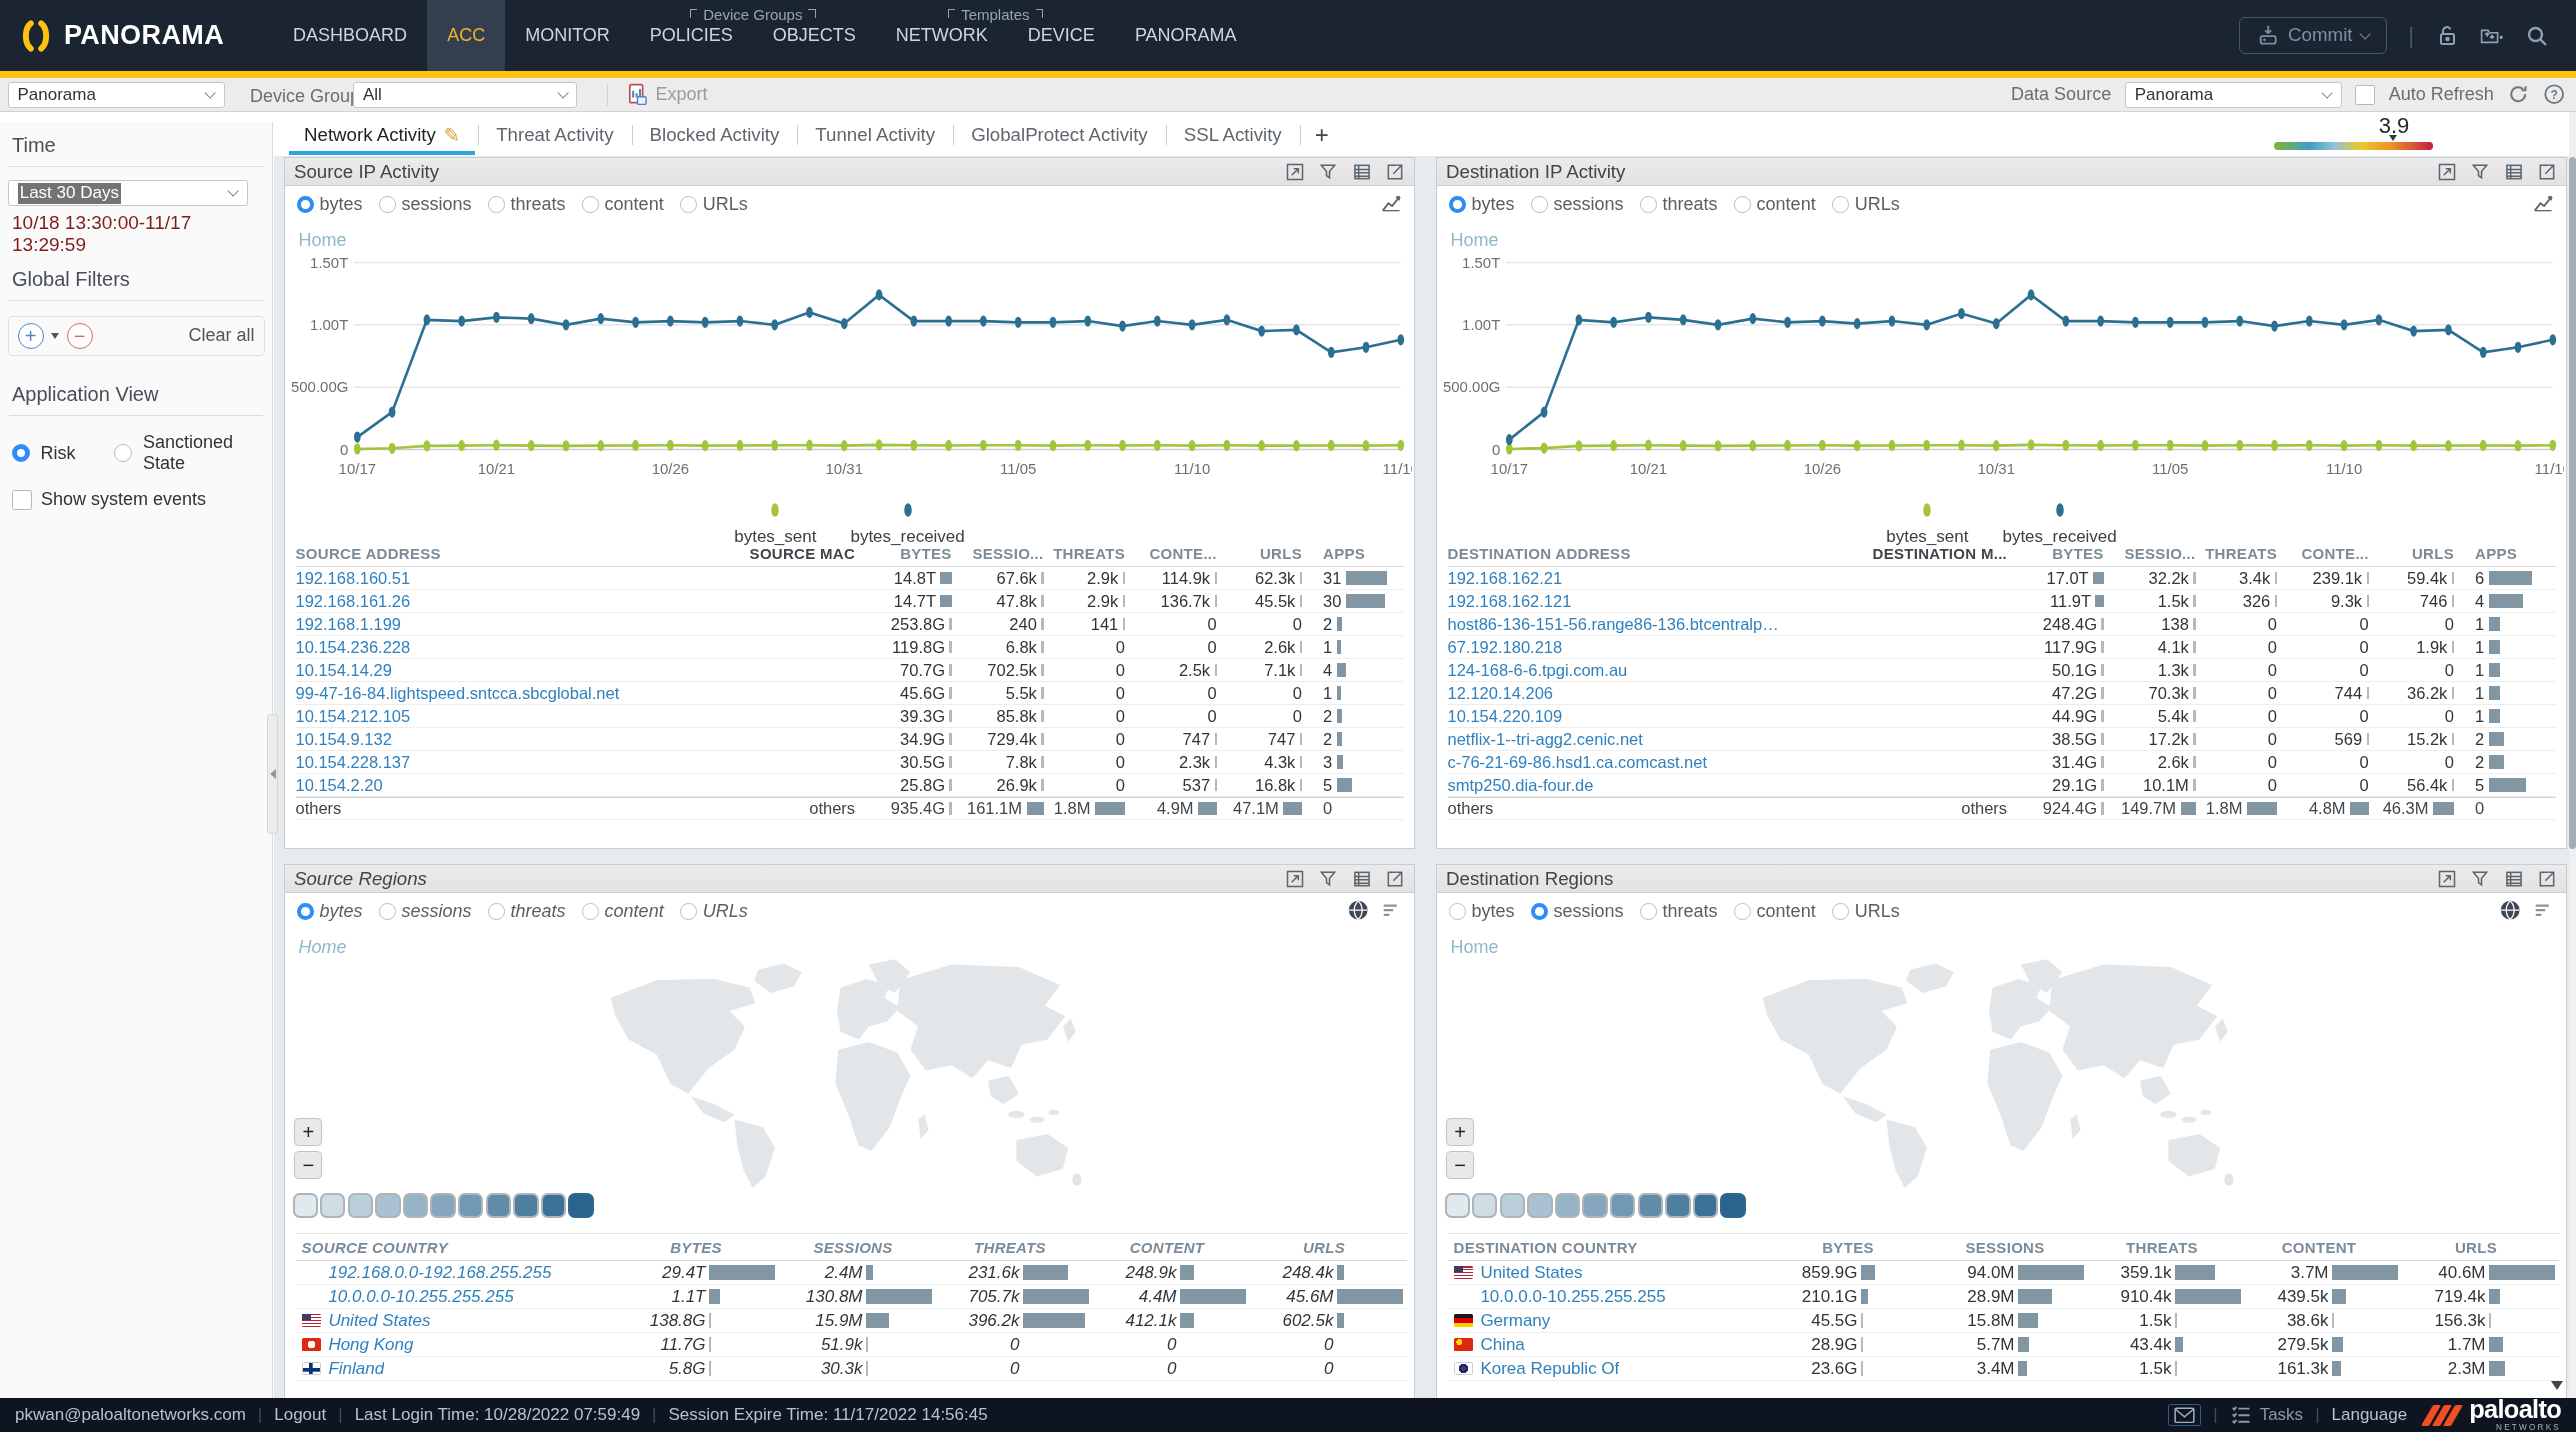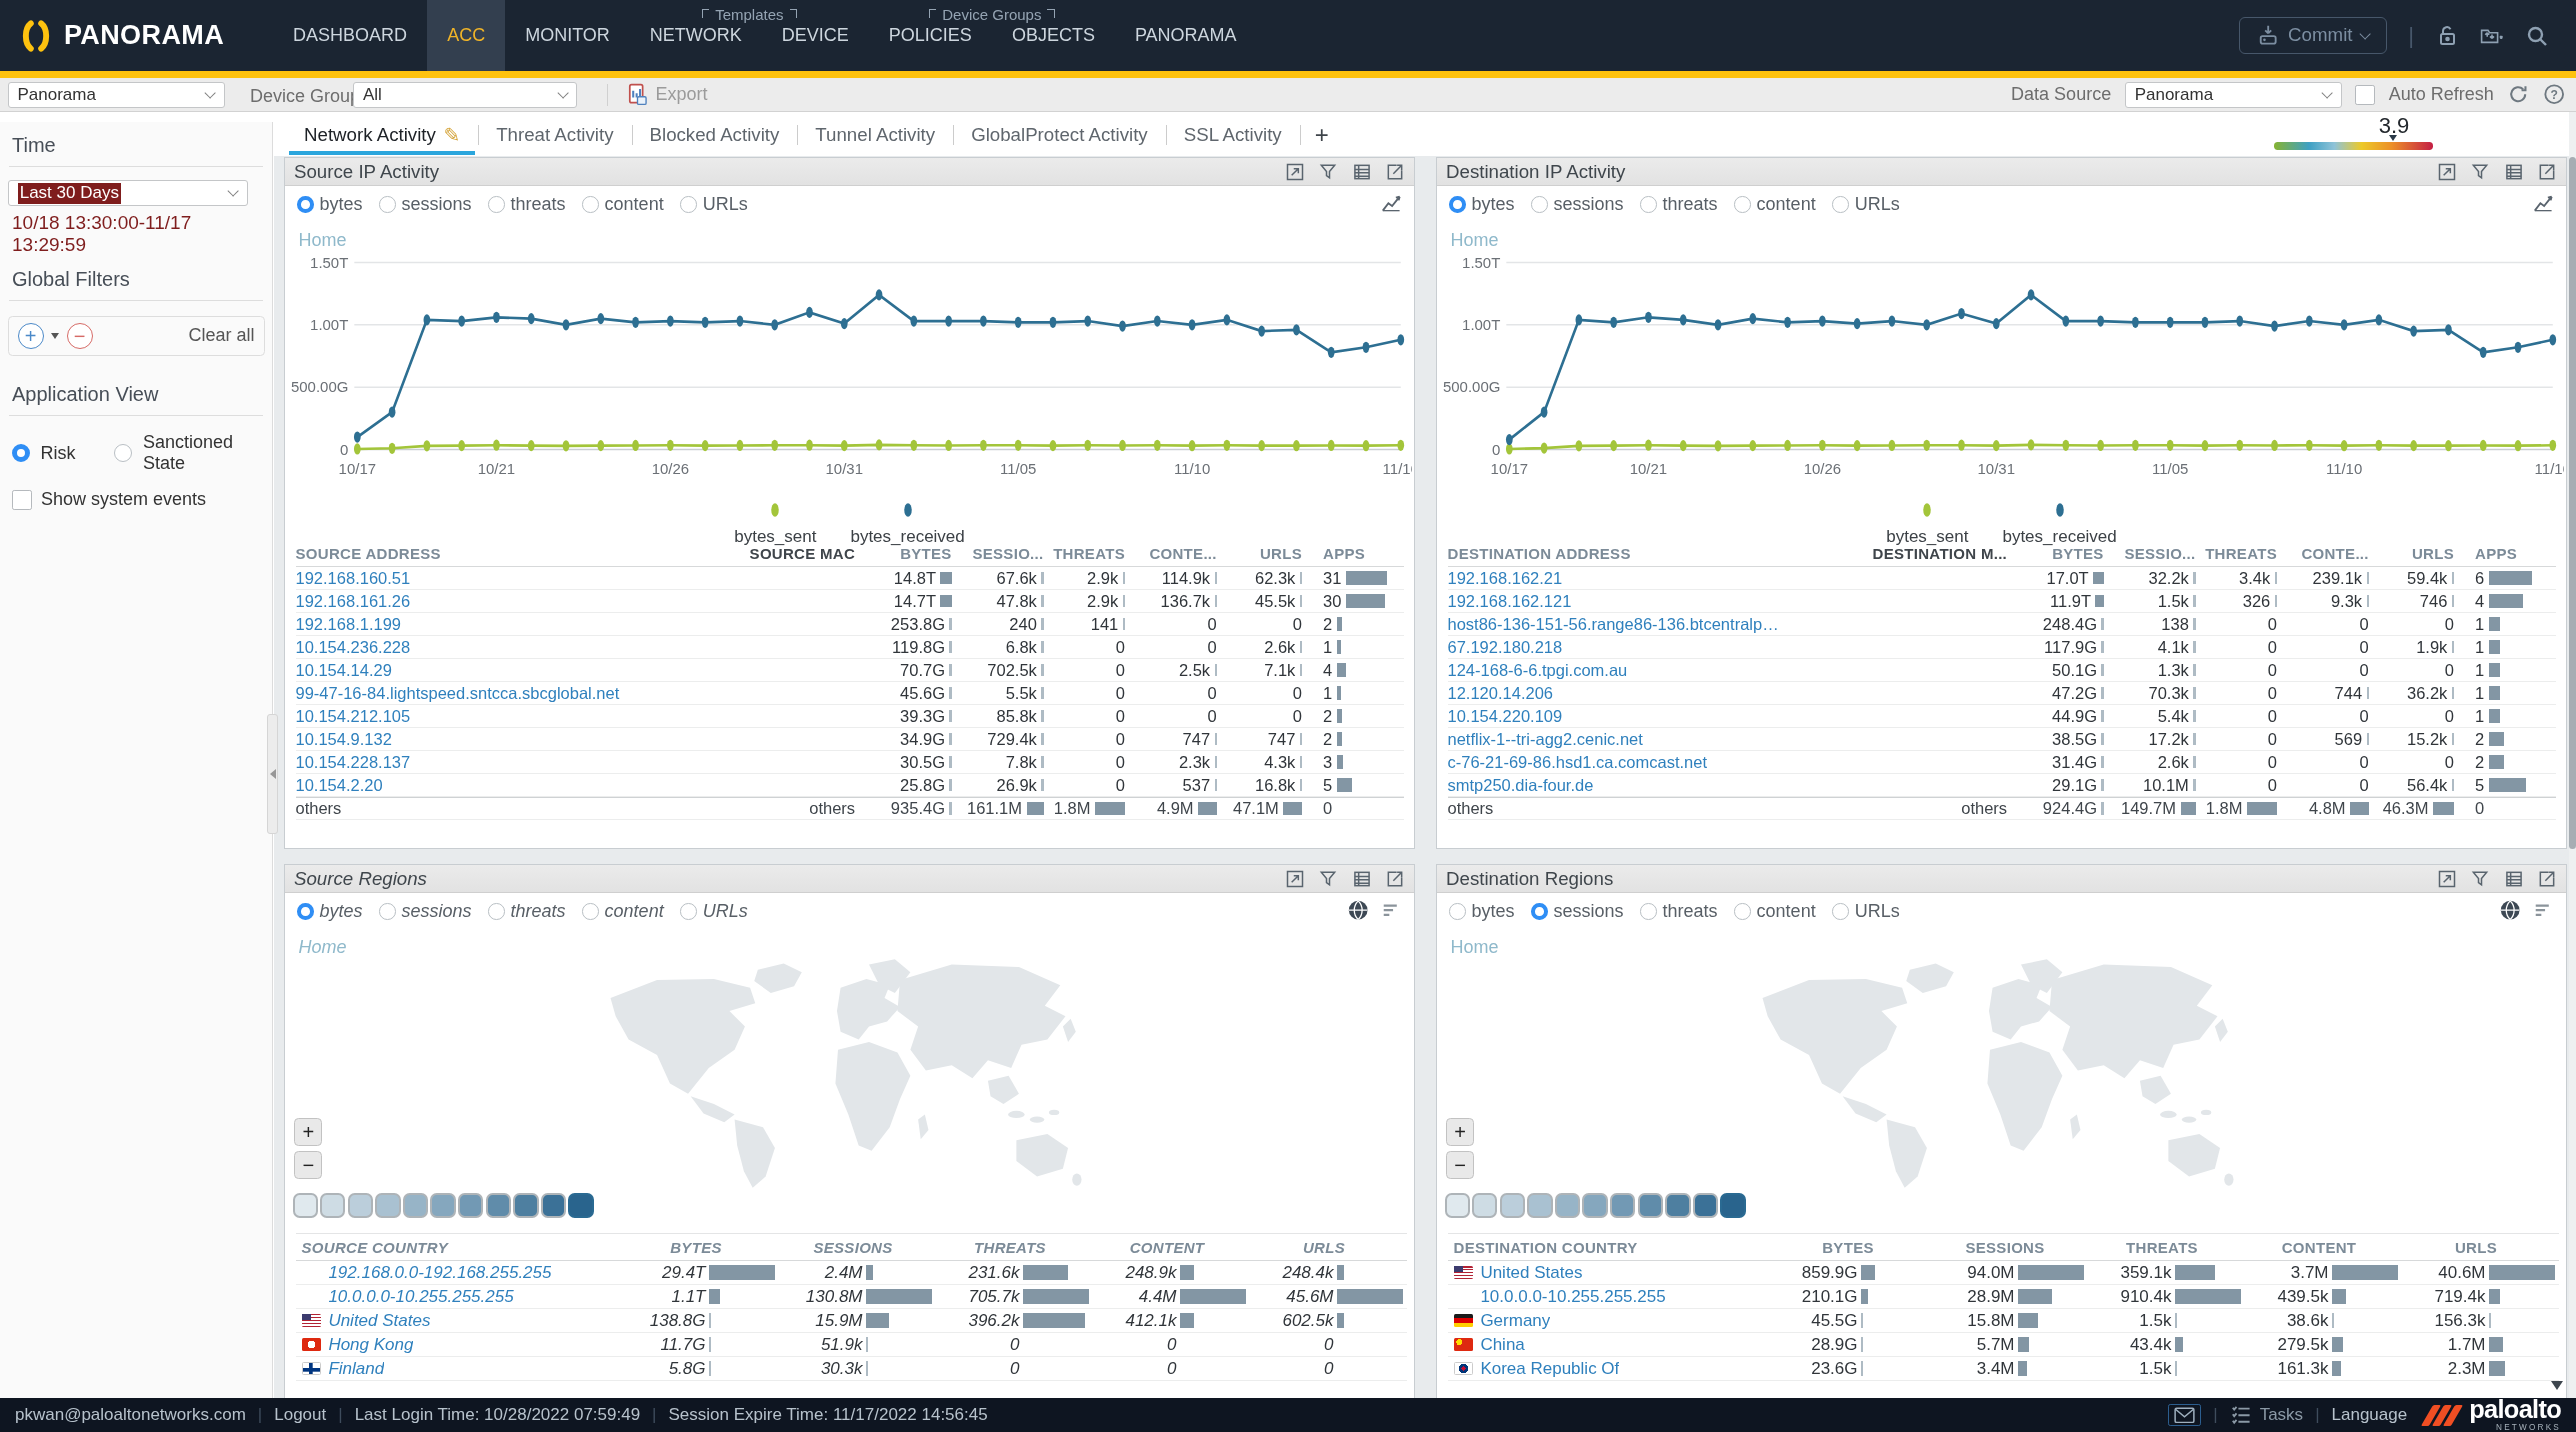--- a/index.html
+++ b/index.html
@@ -45,21 +45,21 @@
 .risk-meter{position:absolute;left:2274px;top:113px;width:172px;height:42px;z-index:3;}
 .risk-value{position:absolute;left:120px;top:0;transform:translateX(-50%);font-size:22px;color:#23282d;}
 .risk-marker{position:absolute;left:115px;top:22.4px;width:0;height:0;border-left:4.5px solid transparent;border-right:4.5px solid transparent;border-top:6.7px solid #2b3a49;}
 .risk-bar{position:absolute;left:0;top:29px;width:159px;height:8.2px;border-radius:3.7px;background:linear-gradient(90deg,#86b332 0%,#3ea0c4 22%,#8fc3d8 38%,#ecc928 55%,#ec8f28 74%,#c41f44 100%);}
 
 
 .sidebar{position:absolute;left:0;top:122px;width:273px;height:1287px;background:#fafafa;border-right:0.7px solid #dcdcdc;}
 .side-h{padding:12px 12px 9px;font-size:20px;color:#474e57;}
 .side-div{height:0.7px;background:#ddd;margin:0 9px;}
 .side-select{margin:13.5px 7.5px 6px;width:240px;}
-.hl{background:#7f1d1d;color:#fff;padding:0.7px 2.2px;}
+.hl{background:#737373;color:#fff;padding:0.7px 2.2px;}
 .time-range{margin:4.5px 12px 0;font-size:19px;color:#7f1d1d;}
 .filters-box{margin:15px 7.5px;border:0.7px solid #ddd;border-radius:4.5px;height:40px;display:flex;align-items:center;padding:0 9px;gap:7.5px;}
 .circle-btn{width:26px;height:26px;border-radius:50%;border:1.5px solid;display:flex;align-items:center;justify-content:center;font-size:20px;line-height:1;cursor:pointer;background:#fff;}
 .circle-btn.add{border-color:#4b89c8;color:#4b89c8;}
 .circle-btn.rem{border-color:#d66a66;color:#d66a66;}
 .caret-sm{width:0;height:0;border-left:4.5px solid transparent;border-right:4.5px solid transparent;border-top:6px solid #555;cursor:pointer;}
 .clear-all{margin-left:auto;font-size:18px;color:#555;cursor:pointer;}
 .radio{width:18px;height:18px;border-radius:50%;border:1.5px solid #b9bfc4;background:#fff;display:inline-block;flex:none;cursor:pointer;}
 .radio.sel{border:5.2px solid #2f8ef5;}
 .side-radio-row{display:flex;align-items:center;gap:10.5px;margin:16.5px 12px 0;font-size:18px;color:#333;}
@@ -178,37 +178,37 @@
       </svg>
       <span class="brand-text">PANORAMA</span>
     </div>
     <nav id="nav-items">
         <div class="nav-item">DASHBOARD</div>
         <div class="nav-item active">ACC</div>
         <div class="nav-item">MONITOR</div>
         <div class="nav-group">
           <div class="nav-group-label">
             <span class="corner l"></span>
+            <span>Device Groups</span>
+            <span class="corner r"></span>
+          </div>
+          <div class="nav-group-items" style="display: flex;">
+            <div class="nav-item">POLICIES</div>
+            <div class="nav-item">OBJECTS</div>
+          </div>
+        </div>
+        <div class="nav-group">
+          <div class="nav-group-label">
+            <span class="corner l"></span>
             <span>Templates</span>
             <span class="corner r"></span>
           </div>
           <div class="nav-group-items" style="display: flex;">
             <div class="nav-item">NETWORK</div>
             <div class="nav-item">DEVICE</div>
-          </div>
-        </div>
-        <div class="nav-group">
-          <div class="nav-group-label">
-            <span class="corner l"></span>
-            <span>Device Groups</span>
-            <span class="corner r"></span>
-          </div>
-          <div class="nav-group-items" style="display: flex;">
-            <div class="nav-item">POLICIES</div>
-            <div class="nav-item">OBJECTS</div>
           </div>
         </div>
         <div class="nav-item">PANORAMA</div>
       </nav>
     <div class="nav-right">
       <div class="commit-btn">
         <svg width="22.4" height="22.4" viewBox="0 0 24 24">
             <path d="M12 2 v8 M12 10 l-3.2 -3.2 M12 10 l3.2 -3.2" stroke="currentColor" stroke-width="2" fill="none"></path>
             <rect x="4" y="13" width="16" height="8" rx="2" fill="none" stroke="currentColor" stroke-width="2"></rect>
             <circle cx="8" cy="17" r="1.4" fill="currentColor"></circle>

